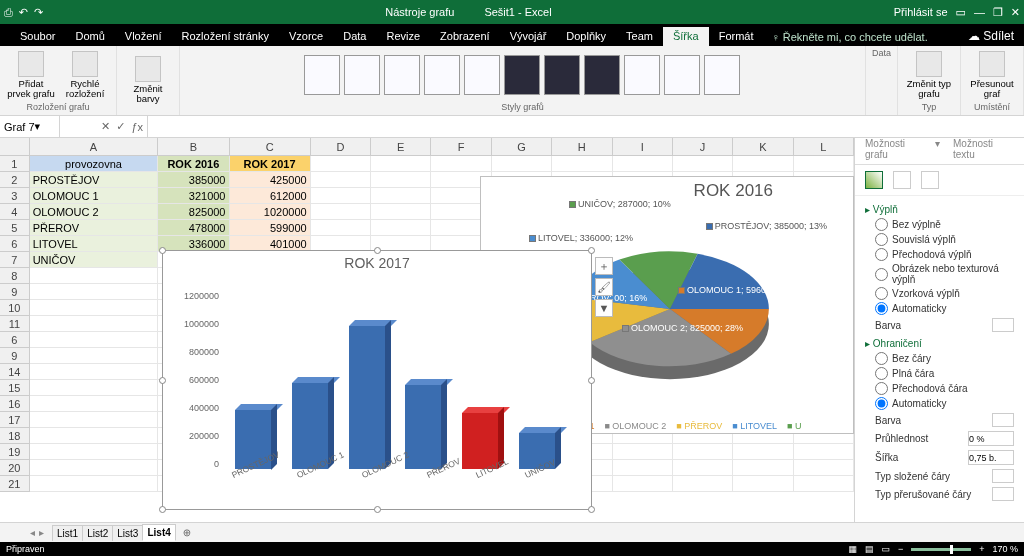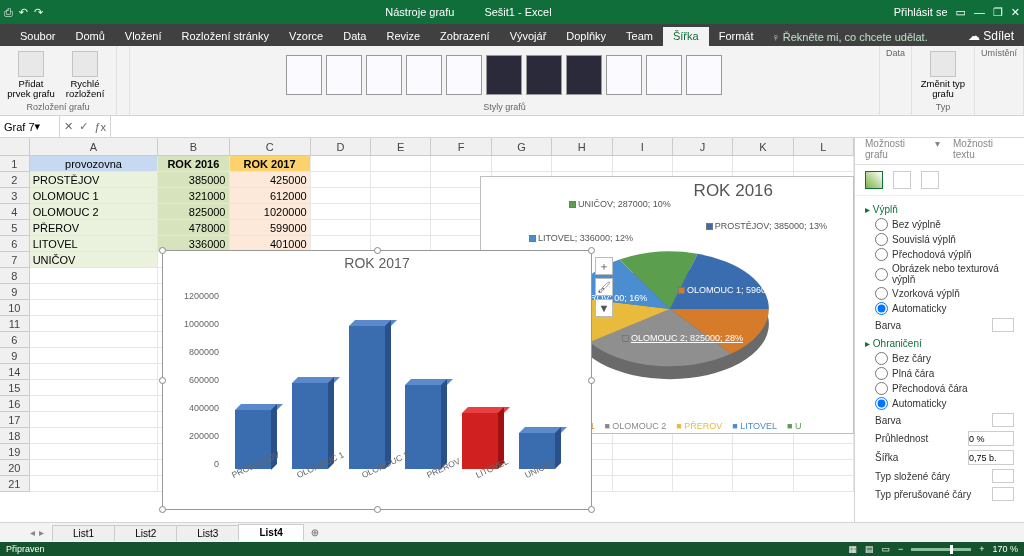--- a/index.html
+++ b/index.html
@@ -5,39 +5,39 @@
 * { margin:0; padding:0; box-sizing:border-box; font-family:"Segoe UI",Tahoma,sans-serif; }
 body { width:1024px; height:556px; background:#fff; font-size:11px; overflow:hidden; position:relative; }
 
 
 .titlebar { height:24px; background:#0f6e39; color:#fff; display:flex; align-items:center; padding:0 4px; }
 .titlebar .qat { display:flex; gap:6px; font-size:11px; align-items:center; }
 .titlebar .center { flex:1; display:flex; justify-content:center; gap:30px; font-size:11px; }
 .titlebar .right { display:flex; gap:8px; font-size:11px; align-items:center; }
 
 
-.ribbontabs { height:22px; background:#404040; color:#fff; display:flex; padding-left:10px; align-items:flex-end; font-size:11px; }
+.ribbontabs { height:22px; background:#000000; color:#fff; display:flex; padding-left:10px; align-items:flex-end; font-size:11px; }
 .ribbontabs .tab { padding:3px 10px 4px; cursor:pointer; }
 .ribbontabs .tab.active { background:#f3f3f3; color:#0f6e39; }
 .ribbontabs .spacer { flex:1; }
 .ribbontabs .share { padding:3px 10px; color:#fff; font-size:12px; }
 
 
 .ribbon { height:70px; background:#f3f3f3; border-bottom:1px solid #d4d4d4; display:flex; }
 .rgroup { border-right:1px solid #e1e1e1; padding:2px 6px; display:flex; flex-direction:column; }
 .rgroup .items { flex:1; display:flex; align-items:center; gap:4px; }
 .rgroup .label { text-align:center; font-size:9px; color:#666; padding-bottom:1px; }
 .bigbtn { display:flex; flex-direction:column; align-items:center; width:50px; font-size:9.5px; text-align:center; line-height:1.1; cursor:pointer; }
 .bigbtn .bi { width:26px; height:26px; background:#e8e8e8; border:1px solid #c4c4c4; margin-bottom:2px; }
 .styles-gallery { display:flex; gap:2px; }
 .styles-gallery .thumb { width:36px; height:40px; background:#2a2a3a; border:1px solid #999; }
 .styles-gallery .thumb.light { background:#fafaff; }
 
 
-.fxbar { height:22px; border-bottom:1px solid #d4d4d4; display:flex; align-items:stretch; background:#fff; }
+.fxbar { height:22px; border-bottom:1px solid #d4d4d4; display:flex; align-items:stretch; background:#fff;gap:37px; }
 .namebox { width:60px; border-right:1px solid #d4d4d4; display:flex; align-items:center; padding:0 4px; font-size:11px; }
 .fxbtns { display:flex; align-items:center; padding:0 4px; gap:6px; color:#666; border-right:1px solid #d4d4d4; }
 .fxinput { flex:1; padding:0 4px; display:flex; align-items:center; font-style:italic; color:#444; }
 
 
 .workarea { position:relative; height:394px; display:flex; }
 .grid-area { flex:1; position:relative; overflow:hidden; }
 .pane { width:170px; border-left:1px solid #d4d4d4; background:#fff; height:100%; overflow:hidden; }
 
 
@@ -97,26 +97,26 @@
 .pane-section { padding:4px 10px; font-size:10.5px; color:#333; }
 .pane-section .sh { color:#0f6e39; font-size:10px; margin:4px 0 2px; }
 .radio-row, .field-row { display:flex; align-items:center; gap:4px; padding:1px 0 1px 10px; font-size:10px; color:#333; }
 .field-row { justify-content:space-between; padding:2px 0 2px 10px; }
 .field-row input, .field-row select { width:46px; font-size:9px; border:1px solid #ccc; height:15px; }
 .mini-sw { width:22px; height:14px; border:1px solid #ccc; }
 
 
 .sheet-tabs { position:absolute; left:0; right:0; bottom:14px; height:20px; background:#f3f3f3; border-top:1px solid #d4d4d4; display:flex; align-items:center; padding-left:30px; font-size:10px; }
 .sheet-tabs .nav { display:flex; gap:4px; color:#888; margin-right:8px; }
-.st-tab { padding:2px 20px; border:1px solid #ccc; border-bottom:none; background:#efefef; margin-right:-1px; cursor:pointer; }
+.st-tab { padding:2px 4px; border:1px solid #ccc; border-bottom:none; background:#efefef; margin-right:-1px; cursor:pointer; }
 .st-tab.active { background:#fff; font-weight:bold; border-bottom:1px solid #fff; }
 .st-add { padding:2px 8px; color:#666; }
 
 
-.status { position:absolute; left:0; right:0; bottom:0; height:14px; background:#14532d; color:#fff; font-size:9px; display:flex; align-items:center; justify-content:space-between; padding:0 6px; }
+.status { position:absolute; left:0; right:0; bottom:0; height:14px; background:#000000; color:#fff; font-size:9px; display:flex; align-items:center; justify-content:space-between; padding:0 6px; }
 .status .r { display:flex; gap:8px; align-items:center; }
 .zoom-slider { width:60px; height:3px; background:#8abf9c; position:relative; }
 .zoom-slider::after { content:""; position:absolute; left:64%; top:-3px; width:3px; height:9px; background:#fff; }
 
 svg { display:block; }
 </style>
 </head>
 <body>
 
 <div class="titlebar">
@@ -165,20 +165,26 @@
           <span>Přidat prvek grafu</span>
         </div>
       <div class="bigbtn">
           <div class="bi"></div>
           <span>Rychlé rozložení</span>
         </div>
     </div>
     <div class="label">Rozložení grafu</div>
   </div>
   <div class="rgroup">
+    <div class="items">
+        <div class="bigbtn">
+          <div class="bi"></div>
+          <span>Změnit barvy</span>
+        </div>
+      </div>
     <div class="label"></div>
   </div>
   <div class="rgroup" style="flex:1;align-items:center;">
     <div class="items styles-gallery">
       <div class="thumb light"></div>
         <div class="thumb light"></div>
         <div class="thumb light"></div>
         <div class="thumb light"></div>
         <div class="thumb light"></div>
       <div class="thumb"></div>
@@ -196,20 +202,26 @@
   <div class="rgroup">
     <div class="items">
         <div class="bigbtn">
           <div class="bi"></div>
           <span>Změnit typ grafu</span>
         </div>
       </div>
     <div class="label">Typ</div>
   </div>
   <div class="rgroup">
+    <div class="items">
+        <div class="bigbtn">
+          <div class="bi"></div>
+          <span>Přesunout graf</span>
+        </div>
+      </div>
     <div class="label">Umístění</div>
   </div>
 </div>
 
 <div class="fxbar">
   <div class="namebox"><span>Graf 7</span> ▾</div>
   <div class="fxbtns">
       <span>✕</span>
       <span>✓</span>
       <span>ƒx</span>
@@ -565,21 +577,21 @@
             <path d="M0 0 L-84 -10 A86 50 0 0 1 -44 -43 Z" fill="#4a8dd0"></path>
             <path d="M0 0 L-44 -43 A86 50 0 0 1 24 -48 Z" fill="#5a9e4e"></path>
             <path d="M0 0 L24 -48 A86 50 0 0 1 86 0 Z" fill="#3a6db0"></path>
           </g>
         </svg>
         <div class="pie-label" style="left:74px; top:-8px;"><span class="sq" style="background:#5a9e4e;"></span><span>UNIČOV; 287000; 10%</span></div>
         <div class="pie-label" style="left:34px; top:26px;"><span class="sq" style="background:#4a8dd0;"></span><span>LITOVEL; 336000; 12%</span></div>
         <div class="pie-label" style="left:80px; top:86px; color:#fff;"><span class="sq" style="background:#e8bb3d;"></span><span>EROV; 00; 16%</span></div>
         <div class="pie-label" style="right:12px; top:14px;"><span class="sq" style="background:#3a6db0;"></span><span>PROSTĚJOV; 385000; 13%</span></div>
         <div class="pie-label" style="right:40px; top:78px; color:#fff;"><span class="sq" style="background:#d67b2a;"></span><span>OLOMOUC 1; 596000; 21%</span></div>
-        <div class="pie-label" style="right:96px; top:126px; color:#fff;text-decoration:underline;"><span class="sq" style="background:#8f8f8f;"></span><span>OLOMOUC 2; 825000; 28%</span></div>
+        <div class="pie-label" style="right:96px; top:116px; color:#fff;"><span class="sq" style="background:#8f8f8f;"></span><span>OLOMOUC 2; 825000; 28%</span></div>
       </div>
       <div class="legend-strip">
         <span style="color:#d67b2a">OLOMOUC 1</span>
         <span style="color:#8a8a8a">OLOMOUC 2</span>
         <span style="color:#e8bb3d">PŘEROV</span>
         <span style="color:#4a8dd0">LITOVEL</span>
         <span style="color:#5a9e4e">U</span>
       </div>
     </div>
 

